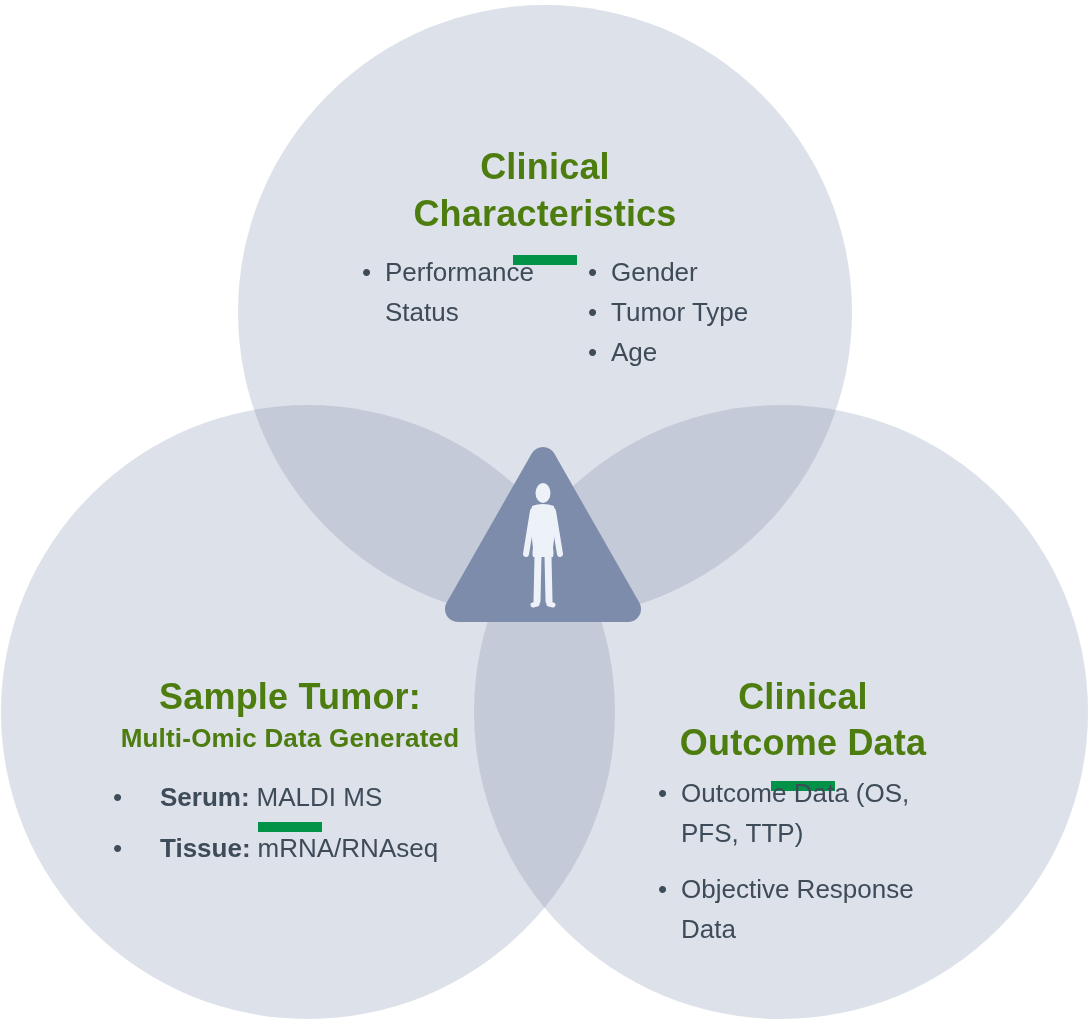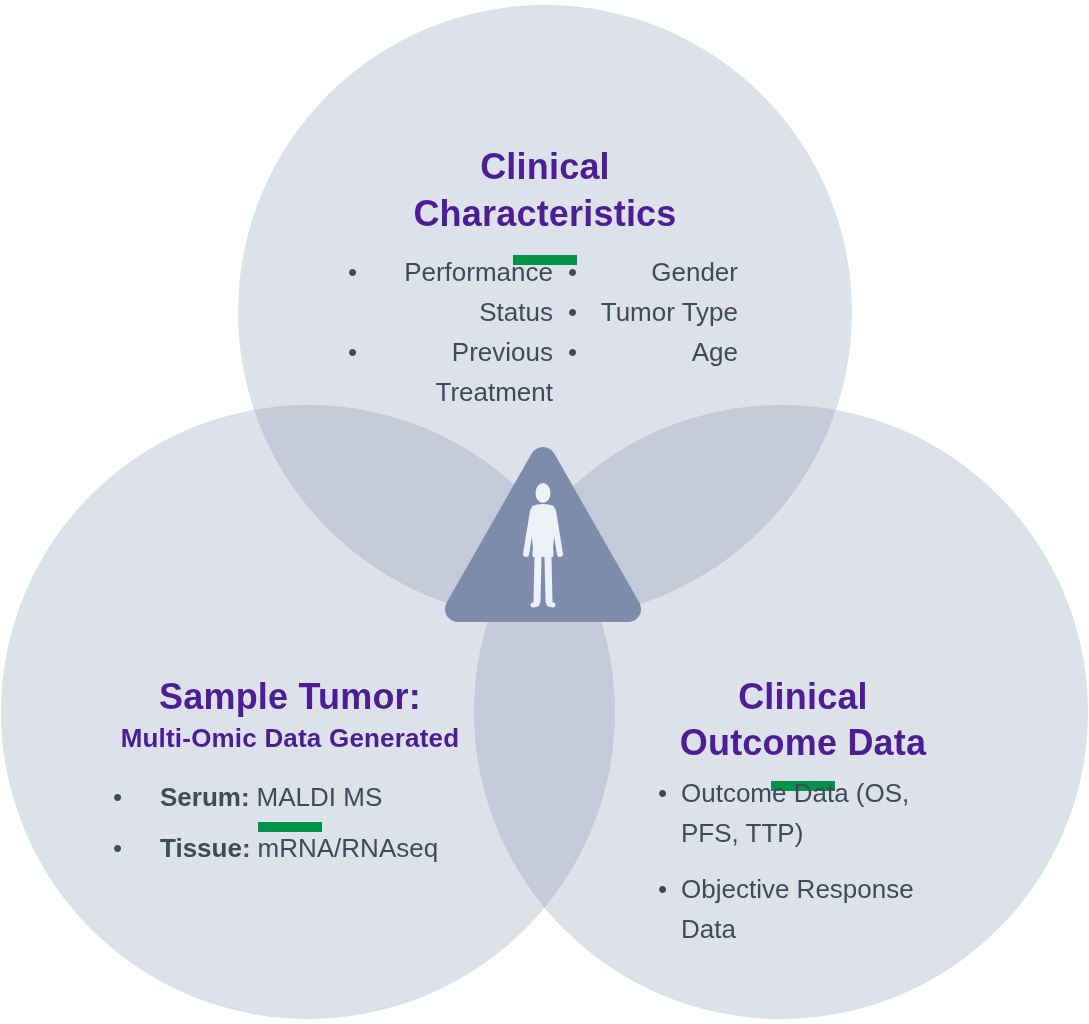--- a/index.html
+++ b/index.html
@@ -10,37 +10,37 @@
   .circle{
     position:absolute;width:614px;height:614px;border-radius:50%;
     background:rgba(125,140,170,0.26);
   }
   .circle.top{left:238px;top:5px;}
   .circle.left{left:1px;top:405px;}
   .circle.right{left:474px;top:405px;}
   .triangle-svg{position:absolute;left:0;top:0;width:1089px;height:1024px;pointer-events:none;}
   .title{
     position:absolute;text-align:center;font-weight:600;font-size:36px;line-height:47px;
-    white-space:pre-line;color:#4c1d95;letter-spacing:0.2px;
+    white-space:pre-line;color:#4d7c0f;letter-spacing:0.2px;
   }
   .title.top-title{left:345px;top:96px;width:400px;}
   .title.left-title{left:70px;top:628px;width:440px;line-height:46px;}
   .title.right-title{left:583px;top:628px;width:440px;line-height:46px;}
   .subtitle{font-size:26px;font-weight:700;line-height:36px;white-space:normal;}
   .rule{
     width:64px;height:10px;background:#029349;margin:18px auto 0 auto;
   }
   .left-title .rule{margin-top:20px;}
   .right-title .rule{margin-top:15px;}
   ul.blist{list-style:none;margin:0;padding:0;font-size:26px;line-height:40px;}
   ul.blist li{position:relative;padding-left:23px;}
   ul.blist li::before{
     content:"\2022";position:absolute;left:0;top:0;font-size:26px;color:#3e4b59;
   }
-  .top-bullets{position:absolute;left:348px;top:252px;display:flex;gap:15px;text-align:right;}
+  .top-bullets{position:absolute;left:362px;top:252px;display:flex;gap:21px;}
   .top-bullets .col1{width:205px;}
   .top-bullets .col2{width:170px;}
   .left-bullets{position:absolute;left:113px;top:777px;width:430px;}
   .left-bullets li{margin-bottom:11px;}
   .left-bullets strong{font-weight:700;margin-right:7px;margin-left:24px;}
   .right-bullets{position:absolute;left:658px;top:773px;width:272px;}
   .right-bullets li{margin-bottom:16px;}
 </style>
 </head>
 <body>
@@ -66,21 +66,20 @@
   </svg>
 
   <div class="title top-title">
     <span>Clinical
 Characteristics</span>
     <div class="rule"></div>
   </div>
   <div class="top-bullets">
     <ul class="blist col1">
       <li>Performance Status</li>
-      <li>Previous Treatment</li>
     </ul>
     <ul class="blist col2">
       <li>Gender</li>
       <li>Tumor Type</li>
       <li>Age</li>
     </ul>
   </div>
 
   <div class="title left-title">
     <span>Sample Tumor:</span>

